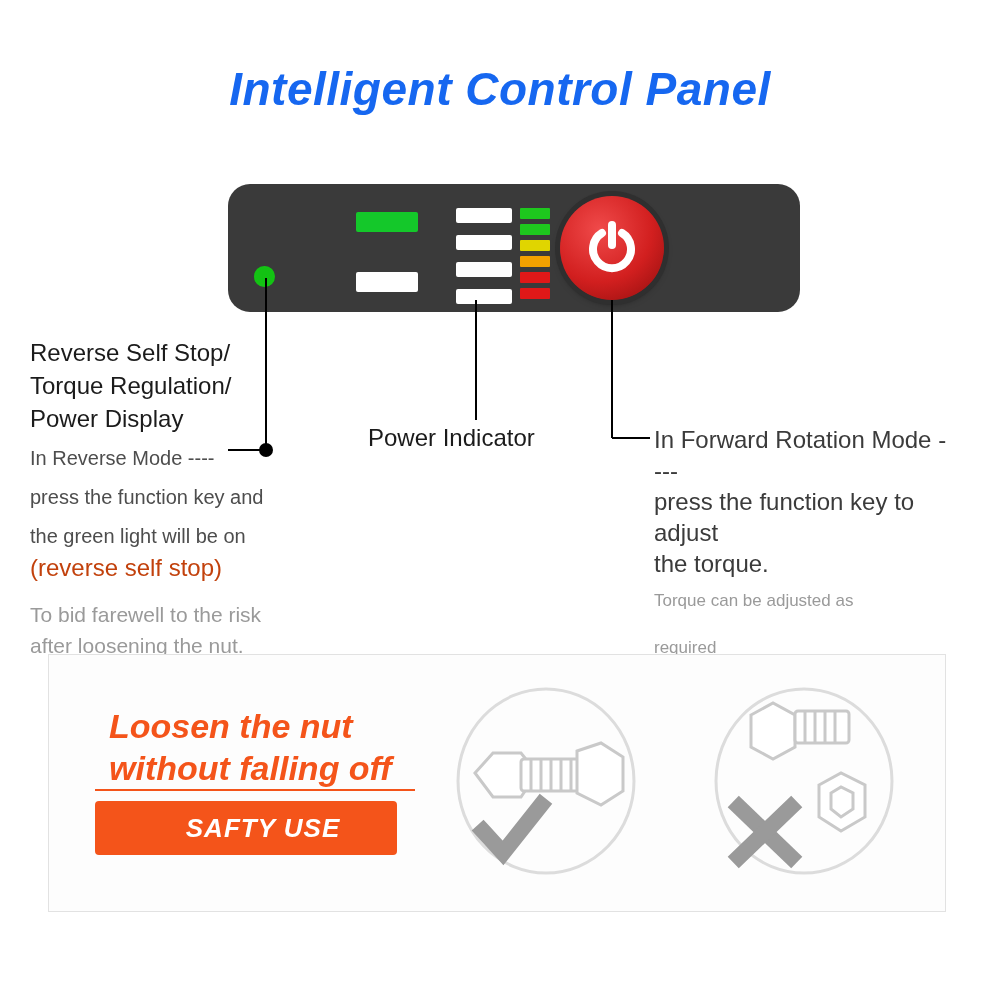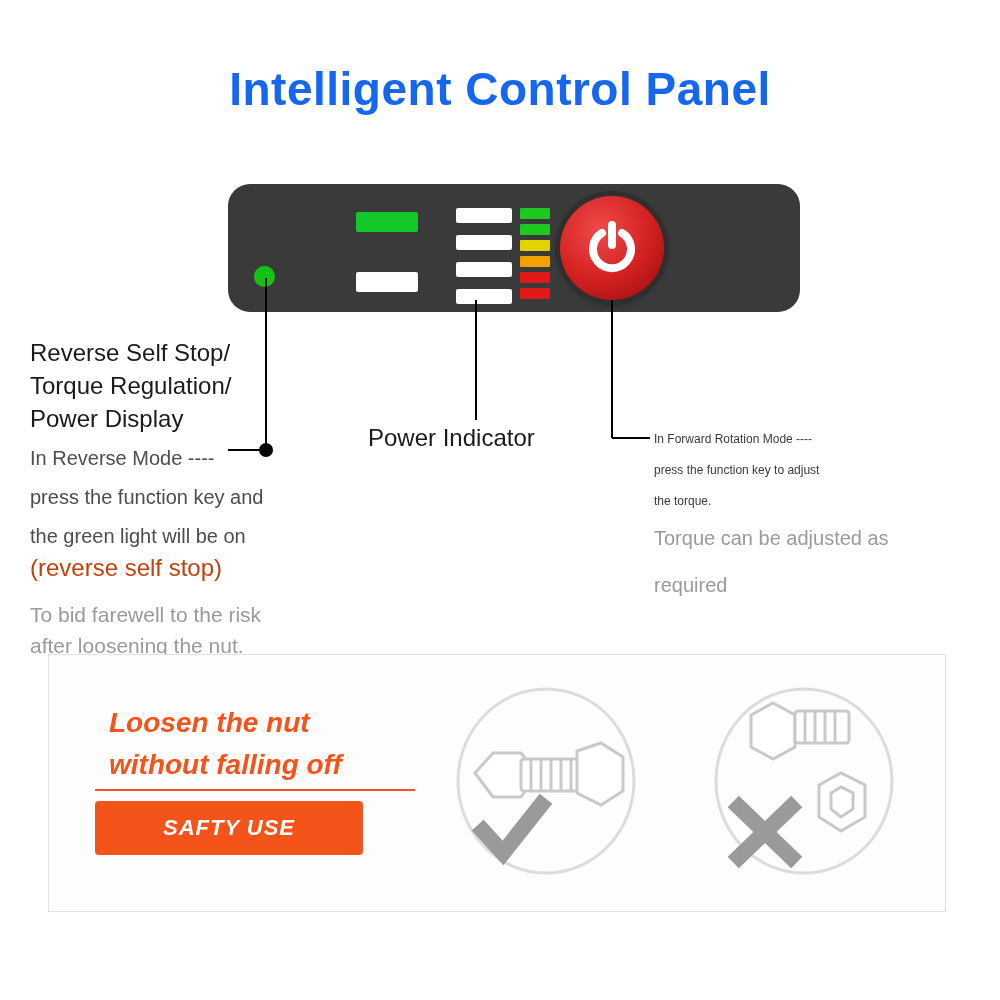--- a/index.html
+++ b/index.html
@@ -17,20 +17,21 @@
 
   
   .title {
     position: absolute;
     top: 62px;
     left: 0;
     width: 1000px;
     text-align: center;
     font-size: 46px;
     font-weight: bold;
+    font-style: italic;
     color: #1667f0;
     letter-spacing: 0.5px;
   }
 
   
   .panel {
     position: absolute;
     left: 228px;
     top: 184px;
     width: 572px;
@@ -141,45 +142,45 @@
     color: #1b1b1b;
   }
 
   .callout-right {
     position: absolute;
     left: 654px;
     top: 424px;
     width: 300px;
   }
   .callout-right .body {
-    font-size: 12px;
+    font-size: 24px;
     color: #3b3b3b;
     line-height: 31px;
   }
   .callout-right .faded {
     margin-top: 6px;
-    font-size: 20px;
+    font-size: 17px;
     color: #9a9a9a;
     line-height: 31px;
   }
 
   
   .safety-box {
     position: absolute;
     left: 48px;
     top: 654px;
     width: 896px;
     height: 256px;
     border: 1px solid #e2e2e2;
     background: #fdfdfd;
   }
   .safety-head1, .safety-head2 {
     position: absolute;
     left: 60px;
-    font-size: 28px;
+    font-size: 34px;
     font-weight: bold;
     font-style: italic;
     color: #f4541a;
     white-space: nowrap;
   }
   .safety-head1 { top: 52px; }
   .safety-head2 { top: 94px; }
   .safety-underline {
     position: absolute;
     left: 46px;
@@ -190,27 +191,28 @@
   }
   .safety-badge {
     position: absolute;
     left: 46px;
     top: 146px;
     width: 268px;
     height: 54px;
     background: #f4541a;
     border-radius: 4px;
     color: #ffffff;
-    font-size: 22px;
+    font-size: 26px;
     font-weight: bold;
     font-style: italic;
     display: flex;
     align-items: center;
     justify-content: center;
     letter-spacing: 1px;
+    padding-left: 34px;
   }
   .illus {
     position: absolute;
     top: 26px;
     width: 210px;
     height: 206px;
   }
   .illus.ok  { left: 392px; }
   .illus.bad { left: 650px; }
 </style>

